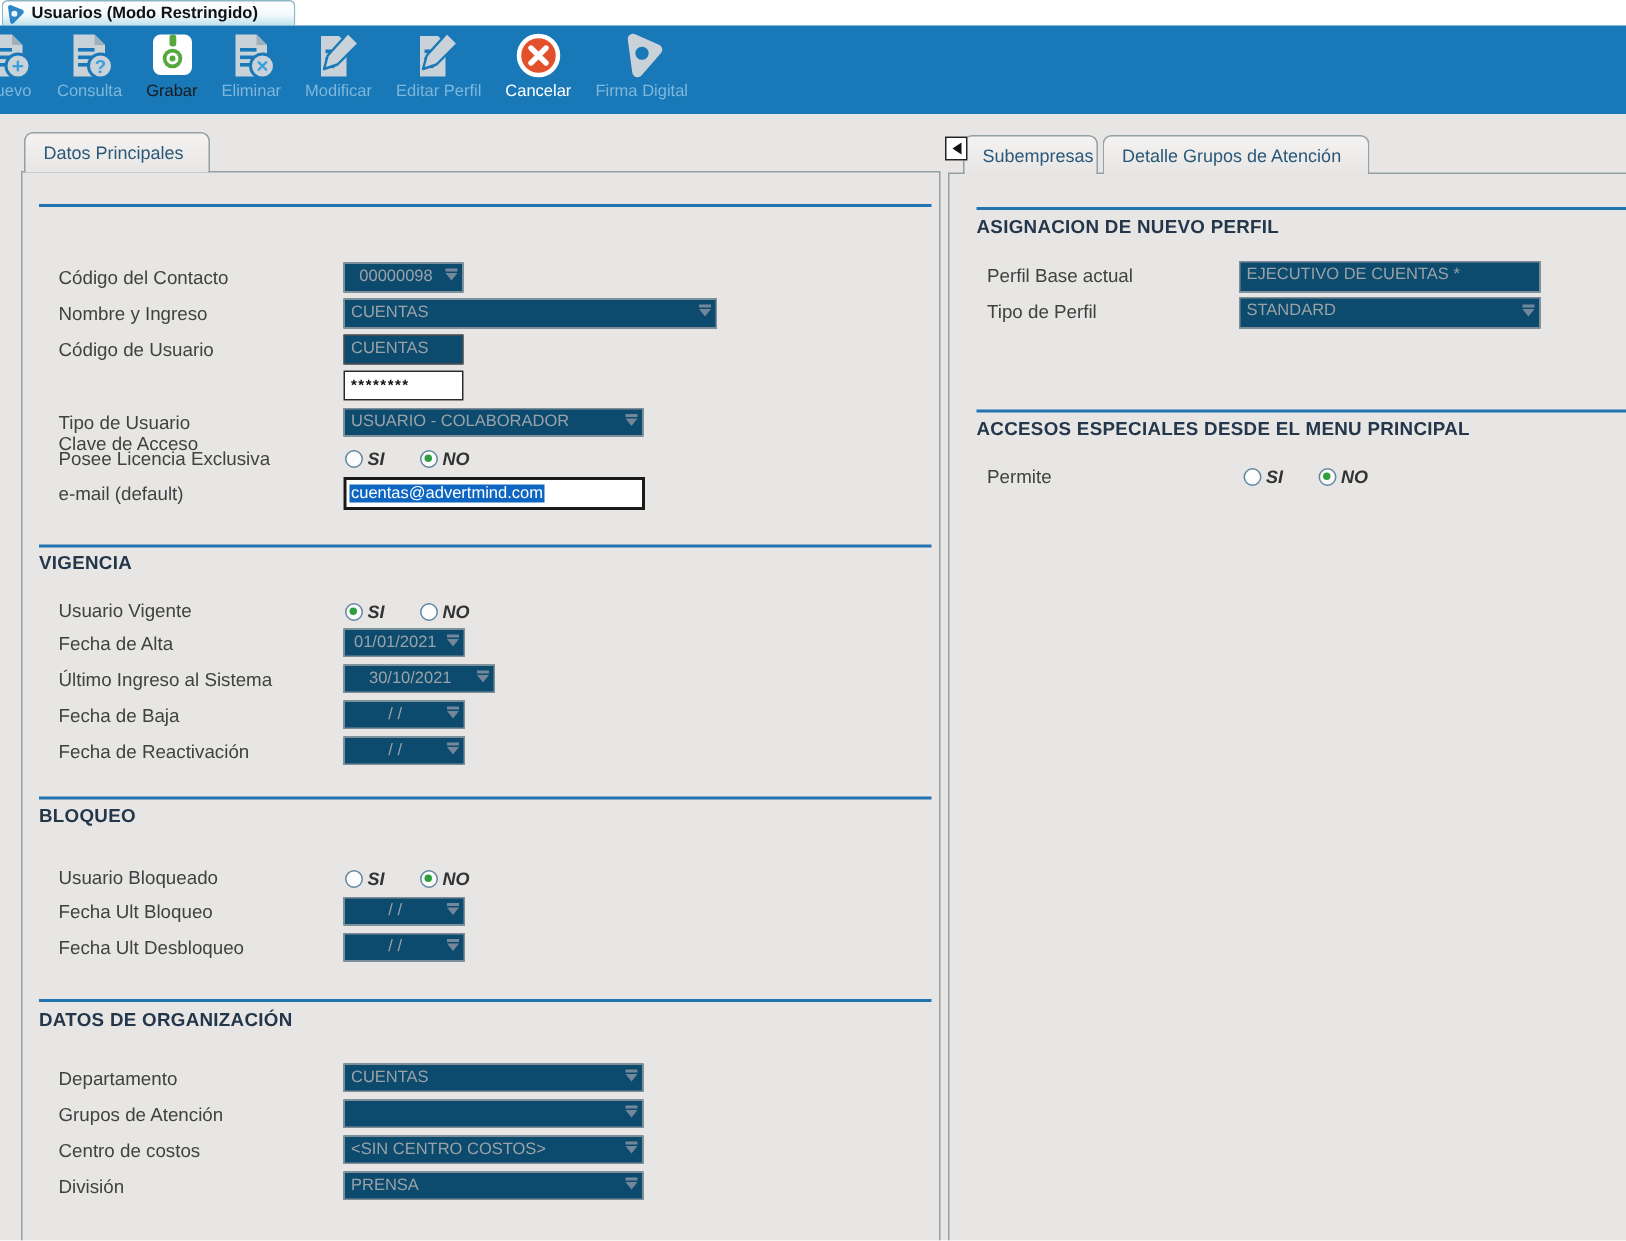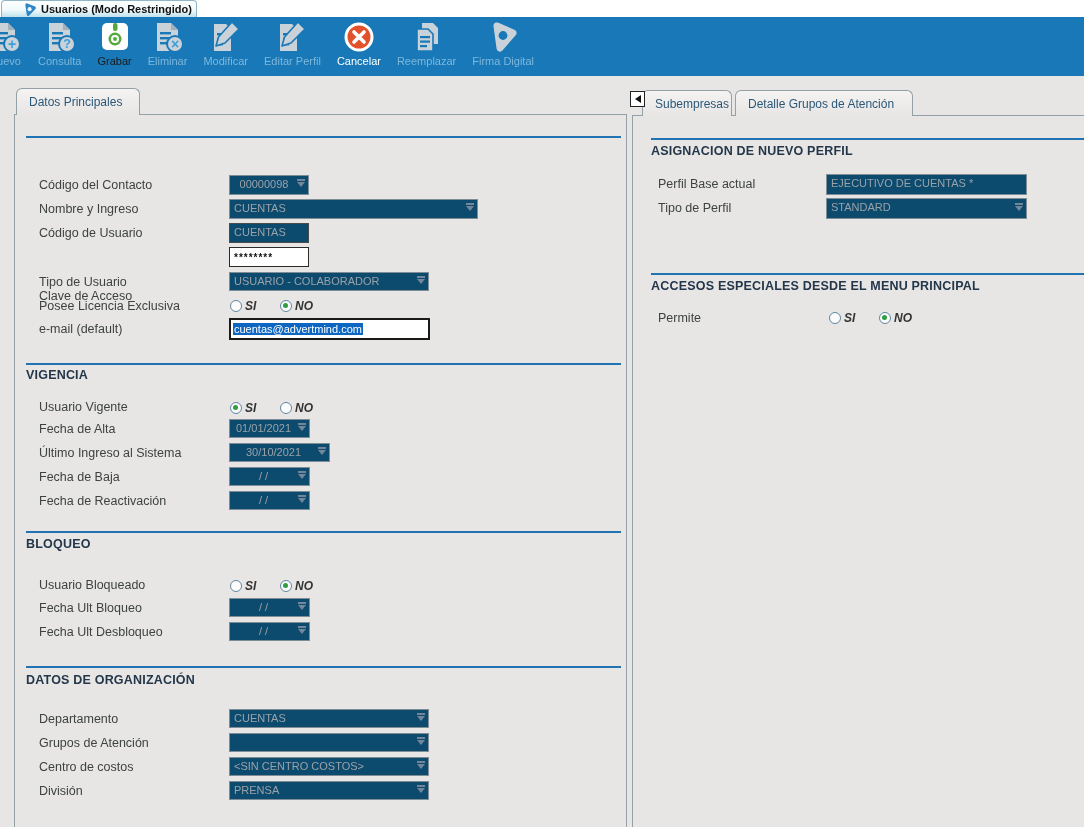--- a/index.html
+++ b/index.html
@@ -4,21 +4,21 @@
 <style>
   html,body{margin:0;padding:0;background:#fff;}
   .screen{position:relative;width:1084px;height:827px;overflow:hidden;
           font-family:"Liberation Sans","DejaVu Sans",sans-serif;background:#fff;}
 
   
   .titlebar{position:absolute;left:0;top:0;width:1084px;height:17px;background:#fff;}
   .window-tab{position:absolute;left:1px;top:0;width:196px;height:17px;
       background:linear-gradient(#ffffff 0%,#f2fafc 55%,#bfe2ec 100%);
       border:1px solid #8fb6c4;border-bottom:none;border-radius:4px 4px 0 0;
-      display:flex;align-items:center;gap:4px;padding-left:20px;box-sizing:border-box;}
+      display:flex;align-items:center;gap:4px;padding-left:0;box-sizing:border-box;}
   .window-tab .ttl{font-size:11px;font-weight:bold;color:#111;white-space:nowrap;}
 
   
   .toolbar{position:absolute;left:0;top:17px;width:1084px;height:59px;background:#1878b8;
            display:flex;align-items:stretch;padding-left:0;}
   .tbtn{display:flex;flex-direction:column;align-items:center;justify-content:flex-start;
         padding:3px 8px 0;cursor:pointer;}
   .tbtn .icn{width:34px;height:34px;display:block;}
   .tbtn .lab{font-size:11px;margin-top:1px;color:#7db8dc;white-space:nowrap;}
   .tbtn.active .lab{color:#1a1a1a;}
@@ -171,32 +171,20 @@
     <div class="tbtn enabled">
       <span class="icn">
         <svg width="34" height="34" viewBox="0 0 34 34">
           <circle cx="17" cy="17" r="13" fill="#e2512c" stroke="#ffffff" stroke-width="3"></circle>
           <path d="M12 12 L22 22 M22 12 L12 22" stroke="#ffffff" stroke-width="3.6" stroke-linecap="round"></path>
         </svg>
       </span>
       <span class="lab">Cancelar</span>
     </div>
 
-    <div class="tbtn disabled">
-      <span class="icn">
-        <svg width="34" height="34" viewBox="0 0 34 34">
-          <path d="M12 3 h11 l5 5 v16 H12 Z" fill="#c9d2d8"></path>
-          <path d="M7 9 h11 l5 5 v17 H7 Z" fill="#c9d2d8" stroke="#1878b8" stroke-width="1.6"></path>
-          <rect x="10" y="16" width="10" height="2.2" fill="#1878b8"></rect>
-            <rect x="10" y="20.5" width="10" height="2.2" fill="#1878b8"></rect>
-            <rect x="10" y="25" width="7" height="2.2" fill="#1878b8"></rect>
-        </svg>
-      </span>
-      <span class="lab">Reemplazar</span>
-    </div>
 
     <div class="tbtn disabled">
       <span class="icn">
         <svg width="34" height="34" viewBox="0 0 34 34">
           <path d="M11 6 L27 13 L14 28 Z" fill="#c9d2d8" stroke="#c9d2d8" stroke-width="7" stroke-linejoin="round"></path>
           <circle cx="17" cy="15.5" r="4.4" fill="#1878b8"></circle>
         </svg>
       </span>
       <span class="lab">Firma Digital</span>
     </div>

